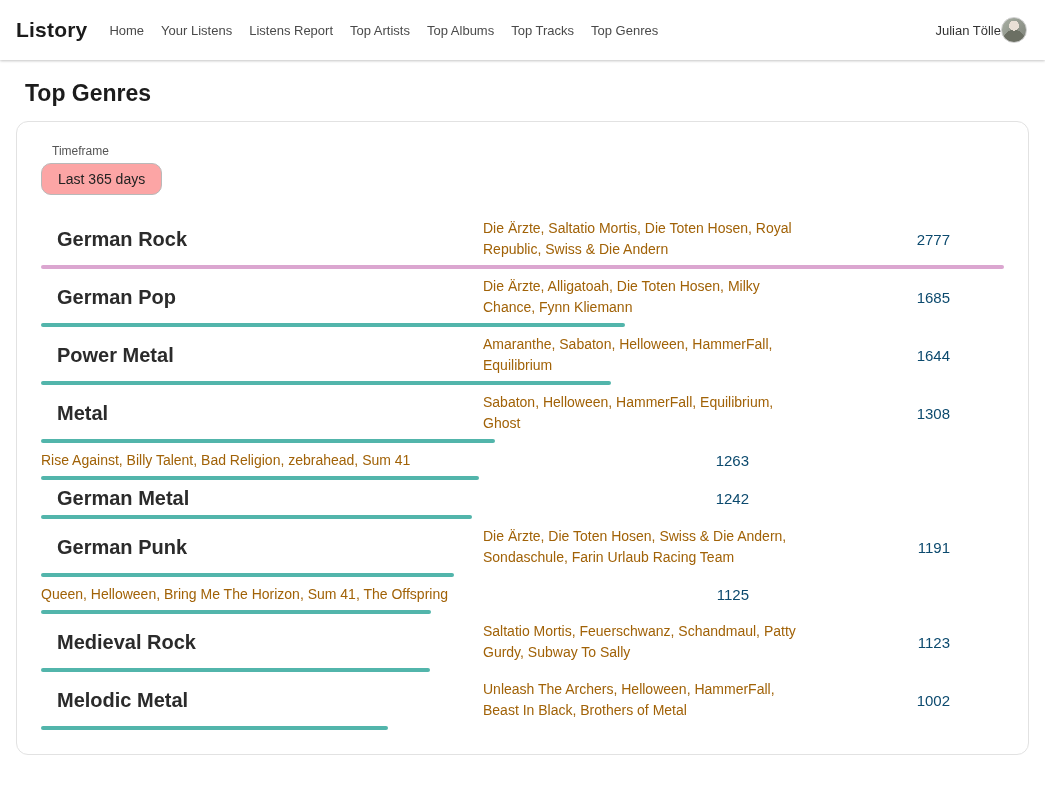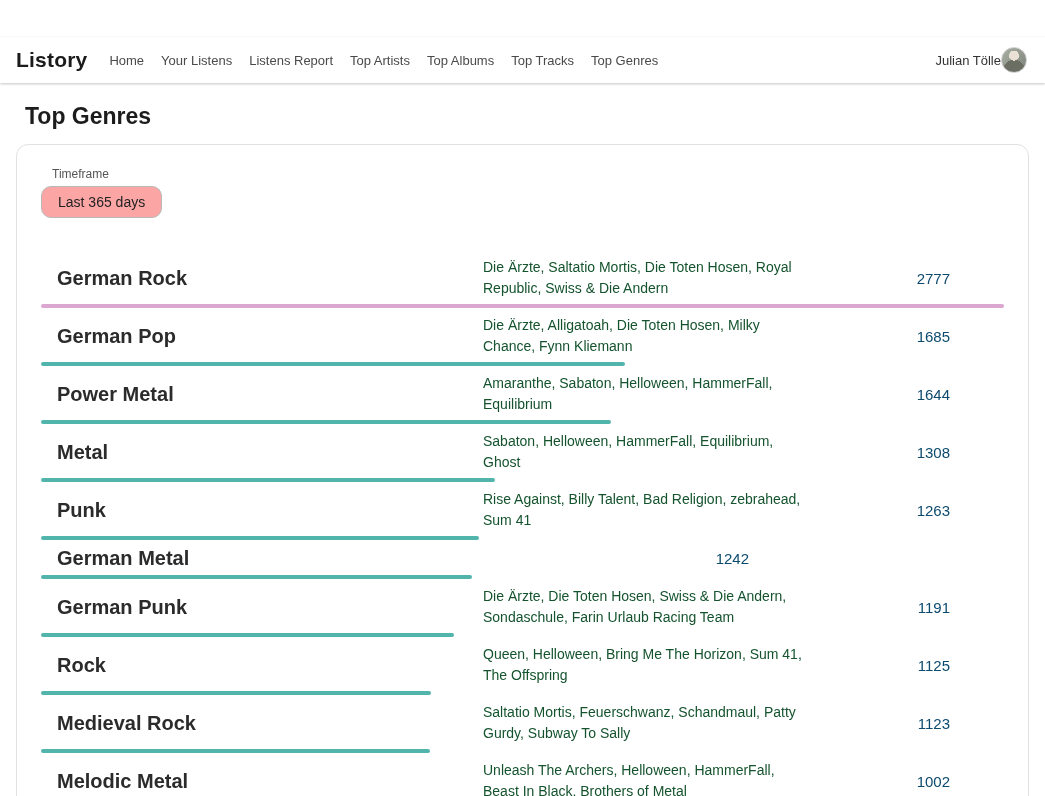--- a/index.html
+++ b/index.html
@@ -6,27 +6,26 @@
   html, body { width: 1045px; height: 796px; overflow: hidden; }
   body {
     font-family: "Liberation Sans", sans-serif;
     background: #ffffff;
     color: #212121;
   }
   
   header {
     display: flex;
     align-items: center;
-    height: 46px;
+    height: 60px;
     padding: 0 18px 0 16px;
     background: #ffffff;
     box-shadow: 0 1px 3px rgba(0,0,0,.14), 0 1px 2px rgba(0,0,0,.10);
     position: relative;
     z-index: 2;
-    margin-top: 37px;
   }
   .logo {
     font-size: 21px;
     font-weight: 700;
     color: #1b1b1b;
     margin-right: 22px;
     letter-spacing: .2px;
   }
   nav { display: flex; align-items: flex-end; }
   nav a {
@@ -62,21 +61,21 @@
     margin: 20px 0 14px;
     padding-left: 9px;
   }
   .card {
     border: 1px solid #e2e2e2;
     border-radius: 12px;
     background: #fff;
     padding: 22px 24px 24px;
   }
   
-  .timeframe { margin-bottom: 32px; }
+  .timeframe { margin-bottom: 16px; }
   .timeframe-label {
     display: block;
     font-size: 12px;
     color: #555;
     margin: 0 0 5px 11px;
   }
   .timeframe-btn {
     font-family: "Liberation Sans", sans-serif;
     font-size: 14px;
     color: #222;
@@ -95,21 +94,21 @@
     padding-top: 7px;
   }
   .genre-name {
     font-size: 20px;
     font-weight: 700;
     color: #2b2b2b;
     padding-left: 16px;
   }
   .genre-artists {
     font-size: 14px;
-    color: #14532d;
+    color: #a16207;
     line-height: 21px;
   }
   .genre-count {
     font-size: 15px;
     color: #0c4a6e;
     text-align: right;
     padding-right: 54px;
   }
   .genre-bar {
     grid-column: 1 / -1;
@@ -183,21 +182,20 @@
   <div class="genre-row">
     <div class="genre-name">Metal</div>
     <div class="genre-artists">Sabaton, Helloween, HammerFall, Equilibrium, Ghost</div>
     <div class="genre-count">1308</div>
     <div class="genre-bar">
       <span class="genre-bar-fill" style="width: 47.1%; background: rgb(82, 181, 171);"></span>
     </div>
   </div>
 
   <div class="genre-row">
-    <div class="genre-name">Punk</div>
     <div class="genre-artists">Rise Against, Billy Talent, Bad Religion, zebrahead, Sum 41</div>
     <div class="genre-count">1263</div>
     <div class="genre-bar">
       <span class="genre-bar-fill" style="width: 45.48%; background: rgb(82, 181, 171);"></span>
     </div>
   </div>
 
   <div class="genre-row">
     <div class="genre-name">German Metal</div>
     <div class="genre-count">1242</div>
@@ -209,21 +207,20 @@
   <div class="genre-row">
     <div class="genre-name">German Punk</div>
     <div class="genre-artists">Die Ärzte, Die Toten Hosen, Swiss &amp; Die Andern, Sondaschule, Farin Urlaub Racing Team</div>
     <div class="genre-count">1191</div>
     <div class="genre-bar">
       <span class="genre-bar-fill" style="width: 42.89%; background: rgb(82, 181, 171);"></span>
     </div>
   </div>
 
   <div class="genre-row">
-    <div class="genre-name">Rock</div>
     <div class="genre-artists">Queen, Helloween, Bring Me The Horizon, Sum 41, The Offspring</div>
     <div class="genre-count">1125</div>
     <div class="genre-bar">
       <span class="genre-bar-fill" style="width: 40.51%; background: rgb(82, 181, 171);"></span>
     </div>
   </div>
 
   <div class="genre-row">
     <div class="genre-name">Medieval Rock</div>
     <div class="genre-artists">Saltatio Mortis, Feuerschwanz, Schandmaul, Patty Gurdy, Subway To Sally</div>

